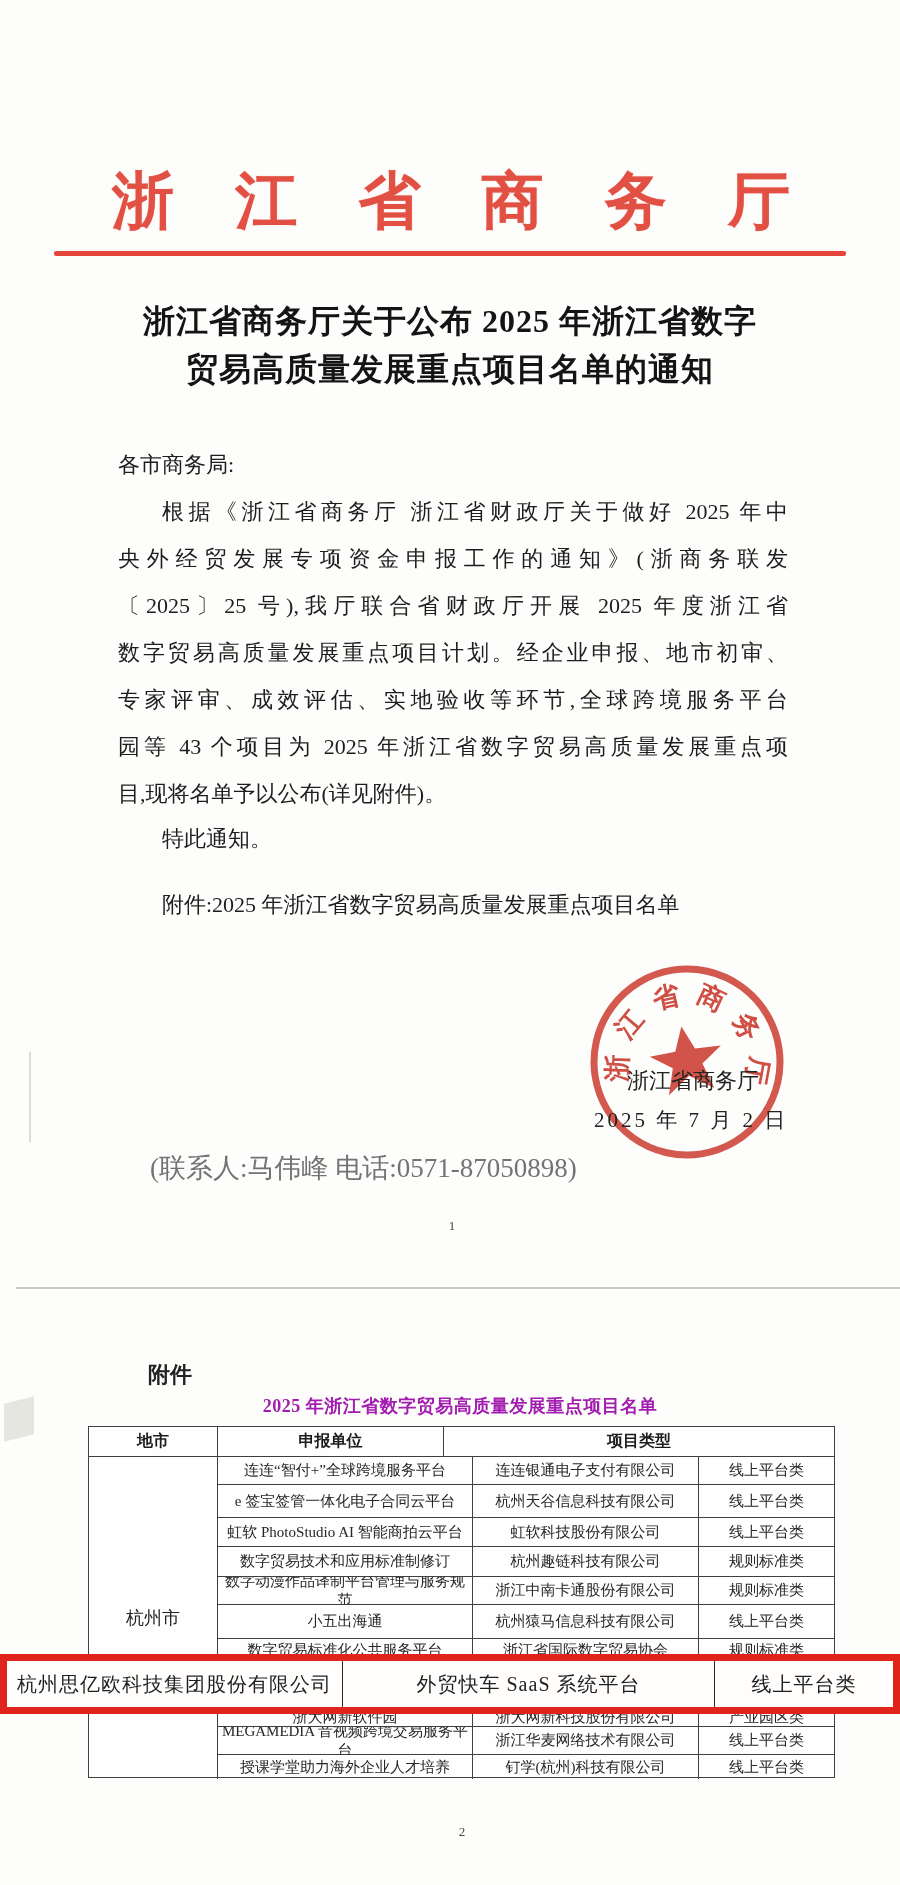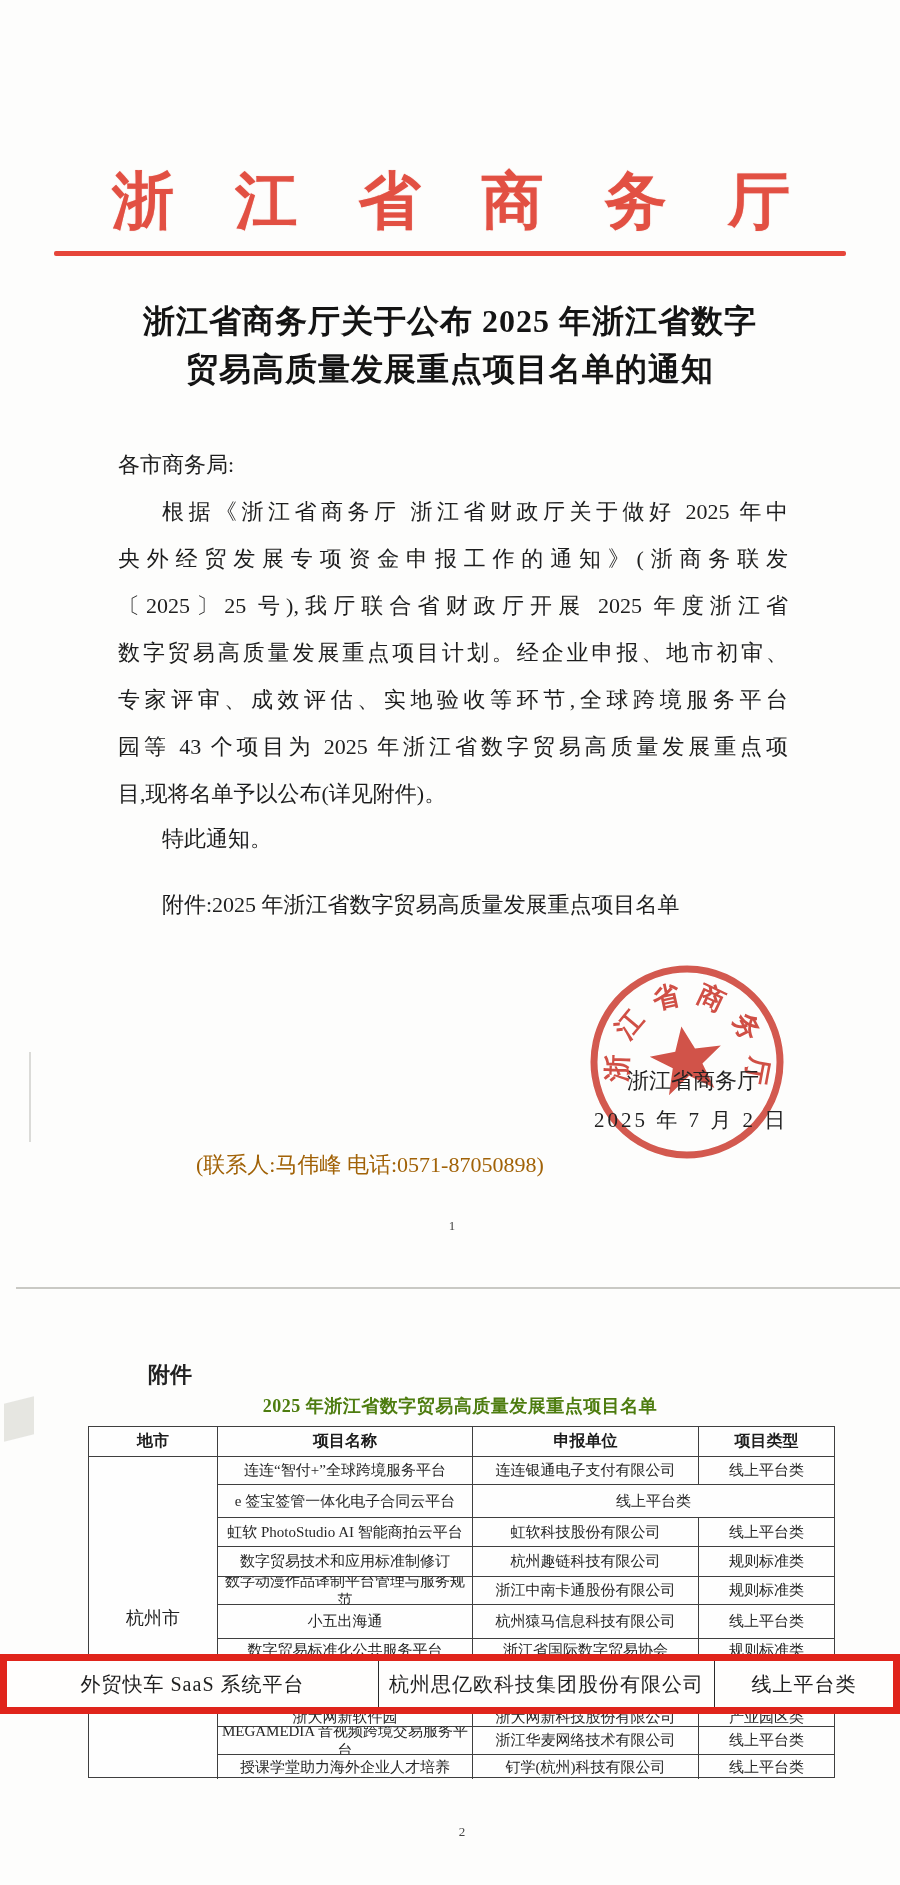--- a/index.html
+++ b/index.html
@@ -30,30 +30,30 @@
   .bodyline{
     position:absolute;left:118px;width:670px;font-size:22px;line-height:30px;
     white-space:nowrap;color:#1d1d1d;
   }
   .just{white-space:normal;text-align:justify;text-align-last:justify;}
   .ind{text-indent:2em;}
   
   .seal{position:absolute;left:583px;top:958px;width:208px;height:208px;transform:rotate(-9deg);opacity:.92;}
   .signer{position:absolute;left:598px;top:1066px;width:190px;text-align:center;font-size:22px;color:#222;}
   .sdate{position:absolute;left:586px;top:1106px;width:210px;text-align:center;font-size:21px;letter-spacing:3px;color:#222;}
-  .contact{position:absolute;left:150px;top:1150px;font-size:22px;color:#a16207;margin-left:46px;}
+  .contact{position:absolute;left:150px;top:1150px;font-size:27px;color:#737373;}
   .pnum{position:absolute;width:40px;text-align:center;font-size:13px;color:#444;}
   .p1{left:432px;top:1218px;} .p2{left:442px;top:1824px;}
   
   .pagebreak{position:absolute;left:16px;top:1287px;width:884px;height:2px;background:#c9c9c4;}
   .artifact1{position:absolute;left:29px;top:1052px;width:2px;height:90px;background:#c4c4c0;opacity:.6;}
   .artifact2{position:absolute;left:4px;top:1400px;width:30px;height:38px;background:#dcdcd6;transform:skewY(-14deg);opacity:.7;}
   
   .att-label{position:absolute;left:148px;top:1360px;font-size:22px;font-weight:bold;color:#222;}
-  .att-title{position:absolute;left:60px;top:1394px;width:800px;text-align:center;font-size:18px;font-weight:bold;letter-spacing:.5px;color:#4d7c0f;}
+  .att-title{position:absolute;left:60px;top:1394px;width:800px;text-align:center;font-size:18px;font-weight:bold;letter-spacing:.5px;color:#a21caf;}
   .tbl{position:absolute;left:88px;top:1426px;width:747px;height:352px;border:1.6px solid #3f3f3f;box-sizing:border-box;background:#fefefe;}
   .thead{display:flex;height:30px;border-bottom:1px solid #3f3f3f;box-sizing:border-box;font-weight:bold;font-size:16px;}
   .thead .hc{display:flex;align-items:center;justify-content:center;box-sizing:border-box;}
   .hc1{width:129px;border-right:1px solid #3f3f3f;}
   .hc2{width:255px;border-right:1px solid #3f3f3f;}
   .hc3{width:226px;border-right:1px solid #3f3f3f;}
   .hc4{flex:1;}
   .tbody{display:flex;height:322px;}
   .citycell{width:129px;border-right:1px solid #3f3f3f;box-sizing:border-box;display:flex;align-items:center;justify-content:center;font-size:18px;color:#222;}
   .rows{flex:1;display:flex;flex-direction:column;}
@@ -124,34 +124,34 @@
   <div class="pagebreak"></div>
   <div class="artifact1"></div>
   <div class="artifact2"></div>
 
   <div class="att-label">附件</div>
   <div class="att-title">2025 年浙江省数字贸易高质量发展重点项目名单</div>
 
   <div class="tbl">
     <div class="thead">
       <div class="hc hc1">地市</div>
-      <div class="hc hc2">项目名称</div>
       <div class="hc hc3">申报单位</div>
       <div class="hc hc4">项目类型</div>
     </div>
     <div class="tbody">
       <div class="citycell">杭州市</div>
       <div class="rows">
         <div class="trow" style="height:28px;">
           <div class="td tdp">连连“智付+”全球跨境服务平台</div>
           <div class="td tdo">连连银通电子支付有限公司</div>
           <div class="td tdt">线上平台类</div>
         </div>
         <div class="trow" style="height:33px;">
           <div class="td tdp">e 签宝签管一体化电子合同云平台</div>
+          <div class="td tdo">杭州天谷信息科技有限公司</div>
           <div class="td tdt">线上平台类</div>
         </div>
         <div class="trow" style="height:29px;">
           <div class="td tdp">虹软 PhotoStudio AI 智能商拍云平台</div>
           <div class="td tdo">虹软科技股份有限公司</div>
           <div class="td tdt">线上平台类</div>
         </div>
         <div class="trow" style="height:30px;">
           <div class="td tdp">数字贸易技术和应用标准制修订</div>
           <div class="td tdo">杭州趣链科技有限公司</div>
@@ -197,20 +197,20 @@
         <div class="trow" style="height:24px;justify-content:space-between;">
           <div class="td tdp">授课学堂助力海外企业人才培养</div>
           <div class="td tdo">钉学(杭州)科技有限公司</div>
           <div class="td tdt">线上平台类</div>
         </div>
       </div>
     </div>
   </div>
 
   <div class="hl">
+    <div class="hc hlc2">杭州思亿欧科技集团股份有限公司</div>
     <div class="hc hlc1">外贸快车 SaaS 系统平台</div>
-    <div class="hc hlc2">杭州思亿欧科技集团股份有限公司</div>
     <div class="hc hlc3">线上平台类</div>
   </div>
 
   <div class="pnum p2">2</div>
 
 </div>
 
 </body></html>

